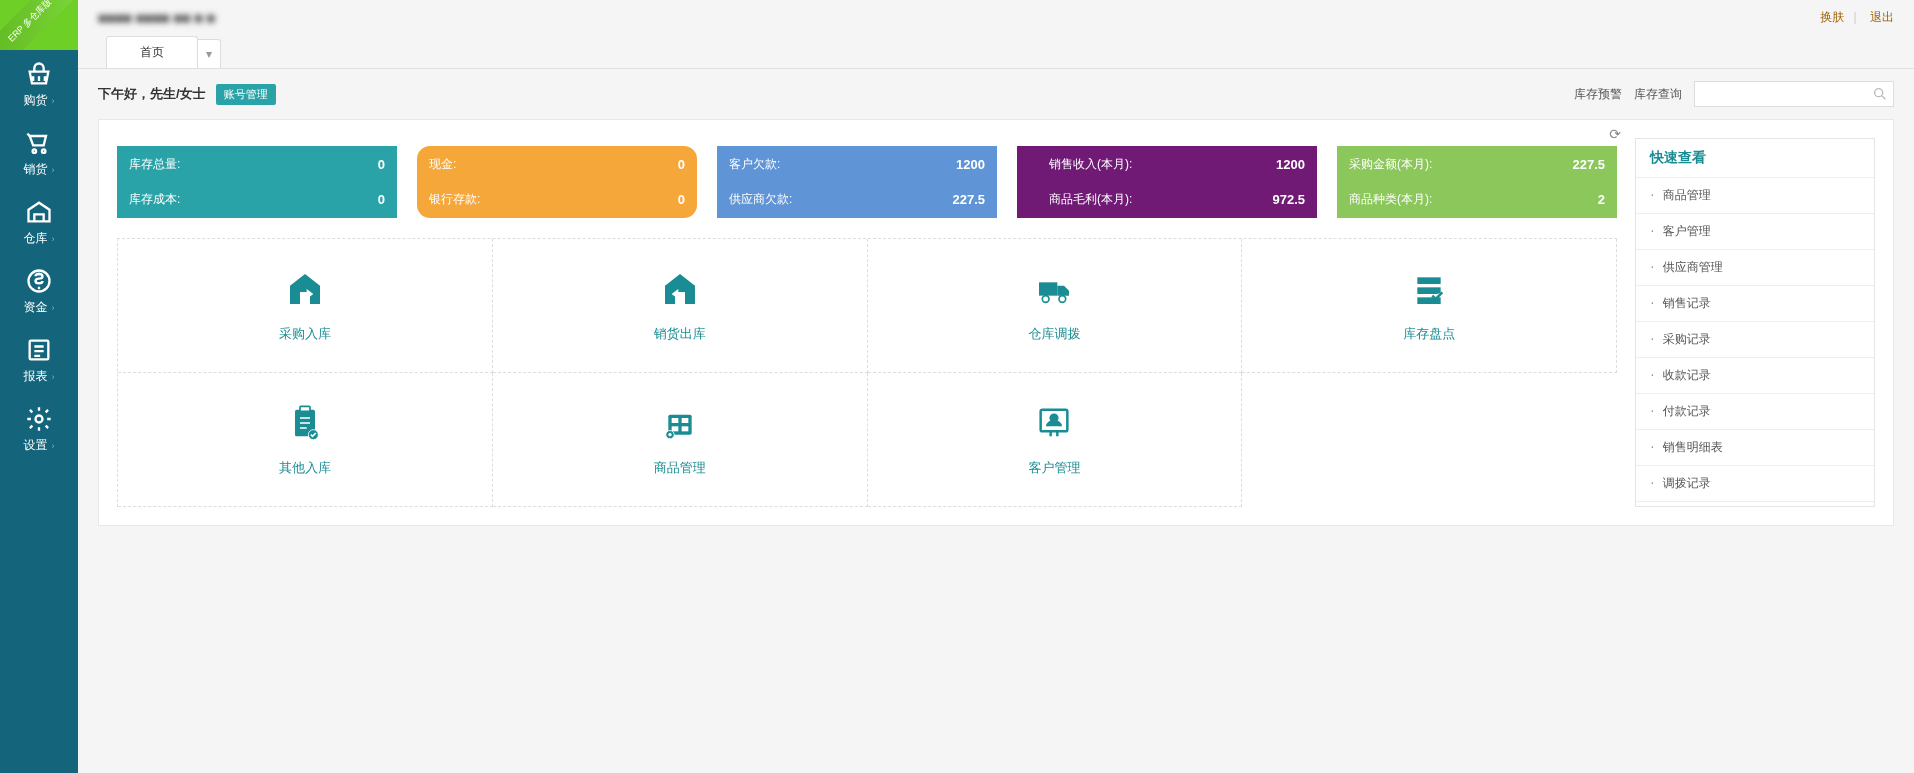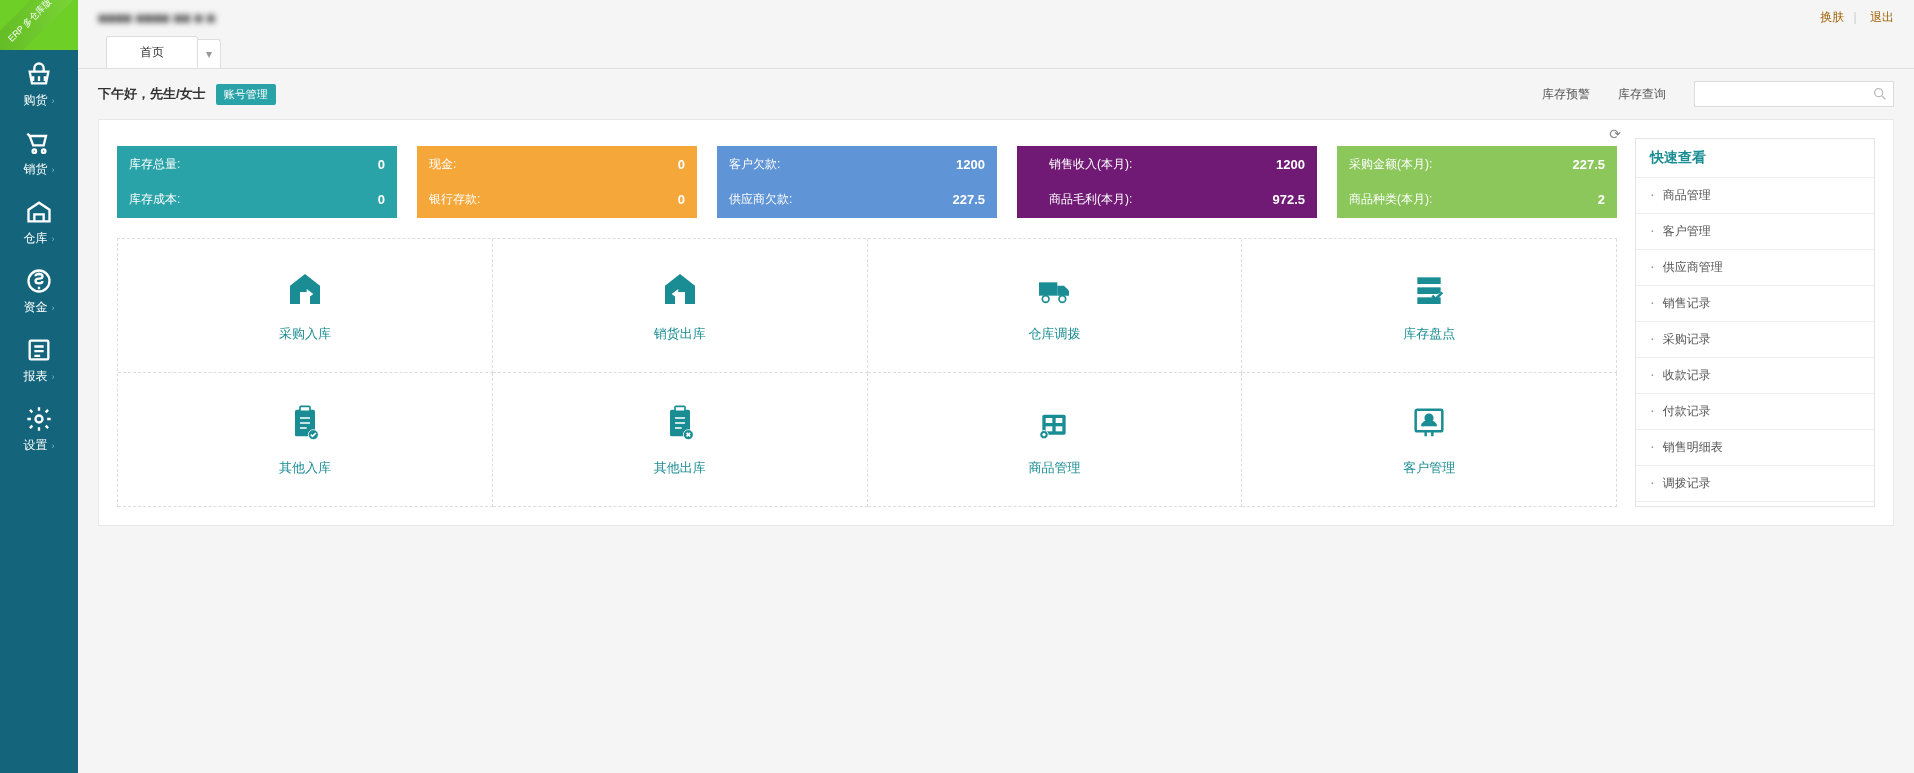--- a/index.html
+++ b/index.html
@@ -25,37 +25,37 @@
 .header-links .divider { color: #ccc; margin: 0 6px; }
 
 .tabs-bar { padding: 0 20px; background: #f5f5f5; display: flex; align-items: flex-end; height: 34px; border-bottom: 1px solid #e0e0e0; }
 .tab { background: #fff; border: 1px solid #ddd; border-bottom: none; padding: 7px 33px; font-size: 12px; color: #333; border-radius: 3px 3px 0 0; cursor:pointer;margin-left:8px;}
 .tab-add { border:1px solid #ddd; border-bottom:none; border-left:none; background:#fff; padding:7px 8px; color:#999; cursor:pointer; border-radius:0 3px 0 0;}
 
 .subheader { display: flex; justify-content: space-between; align-items: center; padding: 12px 20px; }
 .subheader-left { display: flex; align-items: center; gap: 10px; }
 .greeting { font-size: 13px; color: #333; font-weight: bold; }
 .badge-btn { background: #2aa3a8; color: #fff; padding: 3px 8px; font-size: 11px; border-radius: 2px; cursor: pointer; }
-.subheader-right { display: flex; align-items: center; gap: 28px; font-size: 12px; color: #555;}
+.subheader-right { display: flex; align-items: center; gap: 12px; font-size: 12px; color: #555;}
 .sub-link { cursor: pointer; }
 .search-box { position: relative; }
 .search-input { width: 200px; height: 26px; border: 1px solid #ddd; padding: 0 28px 0 8px; font-size: 12px; background: #fff; }
 .search-icon { position: absolute; right: 6px; top: 5px; color: #bbb; width: 16px; height: 16px; }
 
 .content { padding: 0 20px 20px; }
 .panel { background: #fff; border: 1px solid #e8e8e8; padding: 18px; display: flex; gap: 18px; }
 .panel-main { flex: 1; }
 
 .stat-row { display: flex; gap: 20px; margin-bottom: 20px; position: relative; }
 .refresh-icon { position: absolute; right: -4px; top: -12px; color: #888; cursor: pointer; font-size: 14px;}
 .stat-card { flex: 1; color: #fff; padding: 10px 12px; font-size: 12px; height: 72px; display:flex; flex-direction:column; justify-content:space-between;margin-top:8px;}
 .stat-card .line { display: flex; justify-content: space-between; align-items: center; }
 .stat-card .val { font-weight: bold; font-size: 13px; }
 .c-teal { background: #2aa3a8; }
-.c-orange { background: #f6a739; }
+.c-orange { background: #f6a739; border-radius: 13px; }
 .c-blue { background: #5f94d6; }
 .c-red { background: #701a75; padding-left: 32px; }
 .c-green { background: #8bc75a; }
 
 .action-grid { display: grid; grid-template-columns: repeat(4, 1fr); border: 1px dashed #ddd; border-right: none; border-bottom: none;}
 .action-cell { border-right: 1px dashed #ddd; border-bottom: 1px dashed #ddd; height: 134px; display: flex; flex-direction: column; align-items: center; justify-content: center; gap: 16px; cursor: pointer; }
 .action-cell .aicon { width: 40px; height: 40px; color: #1a8d94; }
 .action-cell .alabel { color: #1a8d94; font-size: 13px; font-family: Liberation Mono, monospace; }
 
 .quick-panel { width: 240px; border: 1px solid #e5e5e5; font-family: Liberation Serif, serif; }
@@ -300,32 +300,20 @@
                     <path fill="#fff" d="M18 18h12M18 24h12M18 30h8" stroke="#fff" stroke-width="2"></path>
                     <circle cx="34" cy="38" r="6" fill="#1a8d94" stroke="#fff" stroke-width="1"></circle>
                     <path d="M31 38l2 2 4-4" stroke="#fff" stroke-width="2" fill="none"></path>
                   </svg>
                 </span>
                 <span class="alabel">其他入库</span>
               </div>
               <div class="action-cell">
                 <span class="aicon">
                   <svg viewBox="0 0 48 48" fill="#1a8d94">
-                    <rect x="12" y="8" width="24" height="32" rx="2"></rect>
-                    <rect x="18" y="4" width="12" height="6" rx="1" fill="#fff" stroke="#1a8d94" stroke-width="2"></rect>
-                    <path d="M18 18h12M18 24h12M18 30h8" stroke="#fff" stroke-width="2"></path>
-                    <circle cx="34" cy="38" r="6" fill="#1a8d94" stroke="#fff" stroke-width="1"></circle>
-                    <path d="M34 35v6M31 38h6" stroke="#fff" stroke-width="2" transform="rotate(45 34 38)"></path>
-                  </svg>
-                </span>
-                <span class="alabel">其他出库</span>
-              </div>
-              <div class="action-cell">
-                <span class="aicon">
-                  <svg viewBox="0 0 48 48" fill="#1a8d94">
                     <rect x="10" y="14" width="28" height="24" rx="2"></rect>
                     <rect x="14" y="18" width="8" height="6" fill="#fff"></rect>
                     <rect x="26" y="18" width="8" height="6" fill="#fff"></rect>
                     <rect x="14" y="28" width="8" height="6" fill="#fff"></rect>
                     <rect x="26" y="28" width="8" height="6" fill="#fff"></rect>
                     <circle cx="12" cy="38" r="5" fill="#1a8d94" stroke="#fff" stroke-width="1"></circle>
                     <path d="M12 36v4M10 38h4" stroke="#fff" stroke-width="2"></path>
                   </svg>
                 </span>
                 <span class="alabel">商品管理</span>

